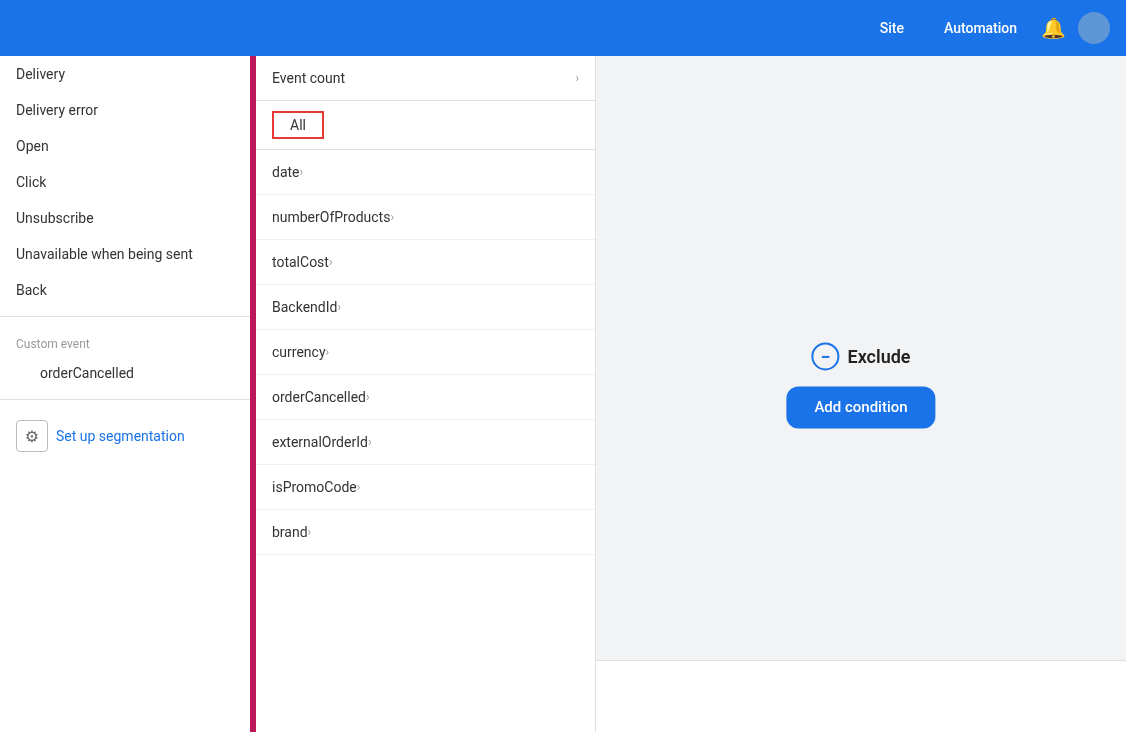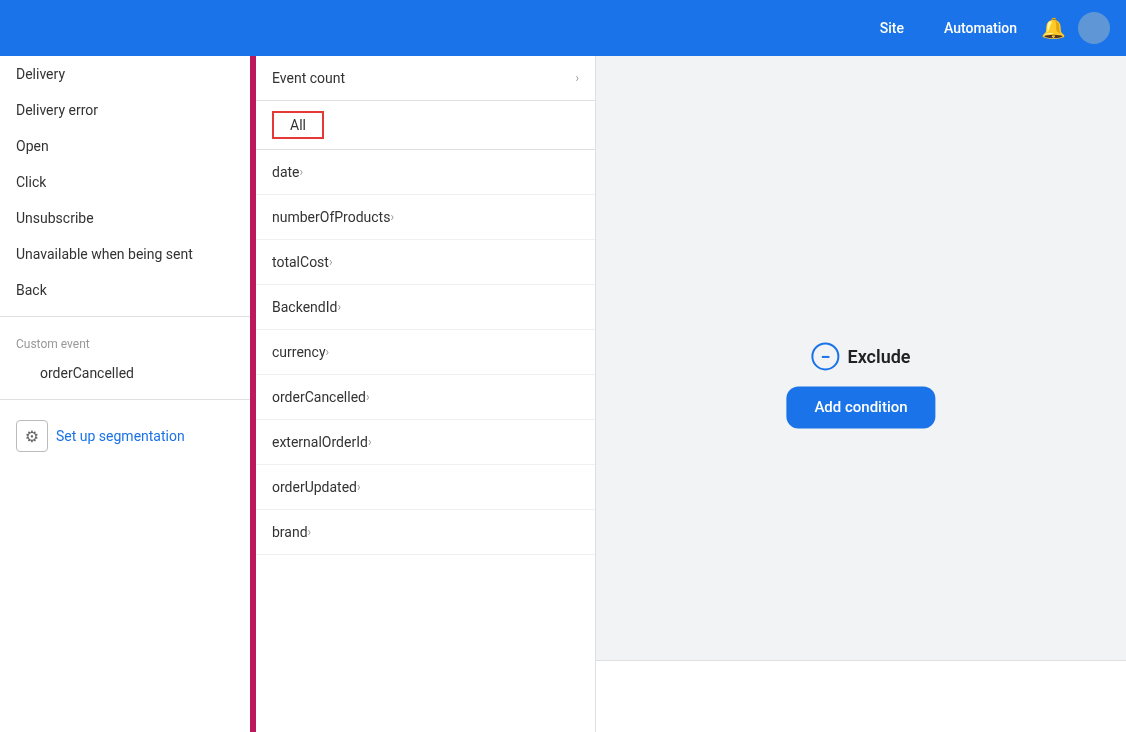--- a/index.html
+++ b/index.html
@@ -387,21 +387,21 @@
     </div>
     <div class="middle-panel-item">
       <span>orderCancelled</span>
       <span class="chevron-right">›</span>
     </div>
     <div class="middle-panel-item">
       <span>externalOrderId</span>
       <span class="chevron-right">›</span>
     </div>
     <div class="middle-panel-item">
-      <span>orderUpdated</span>
+      <span>isPromoCode</span>
       <span class="chevron-right">›</span>
     </div>
     <div class="middle-panel-item">
       <span>brand</span>
       <span class="chevron-right">›</span>
     </div>
   </div>
 
   <div class="right-panel">
     <div class="exclude-section">

